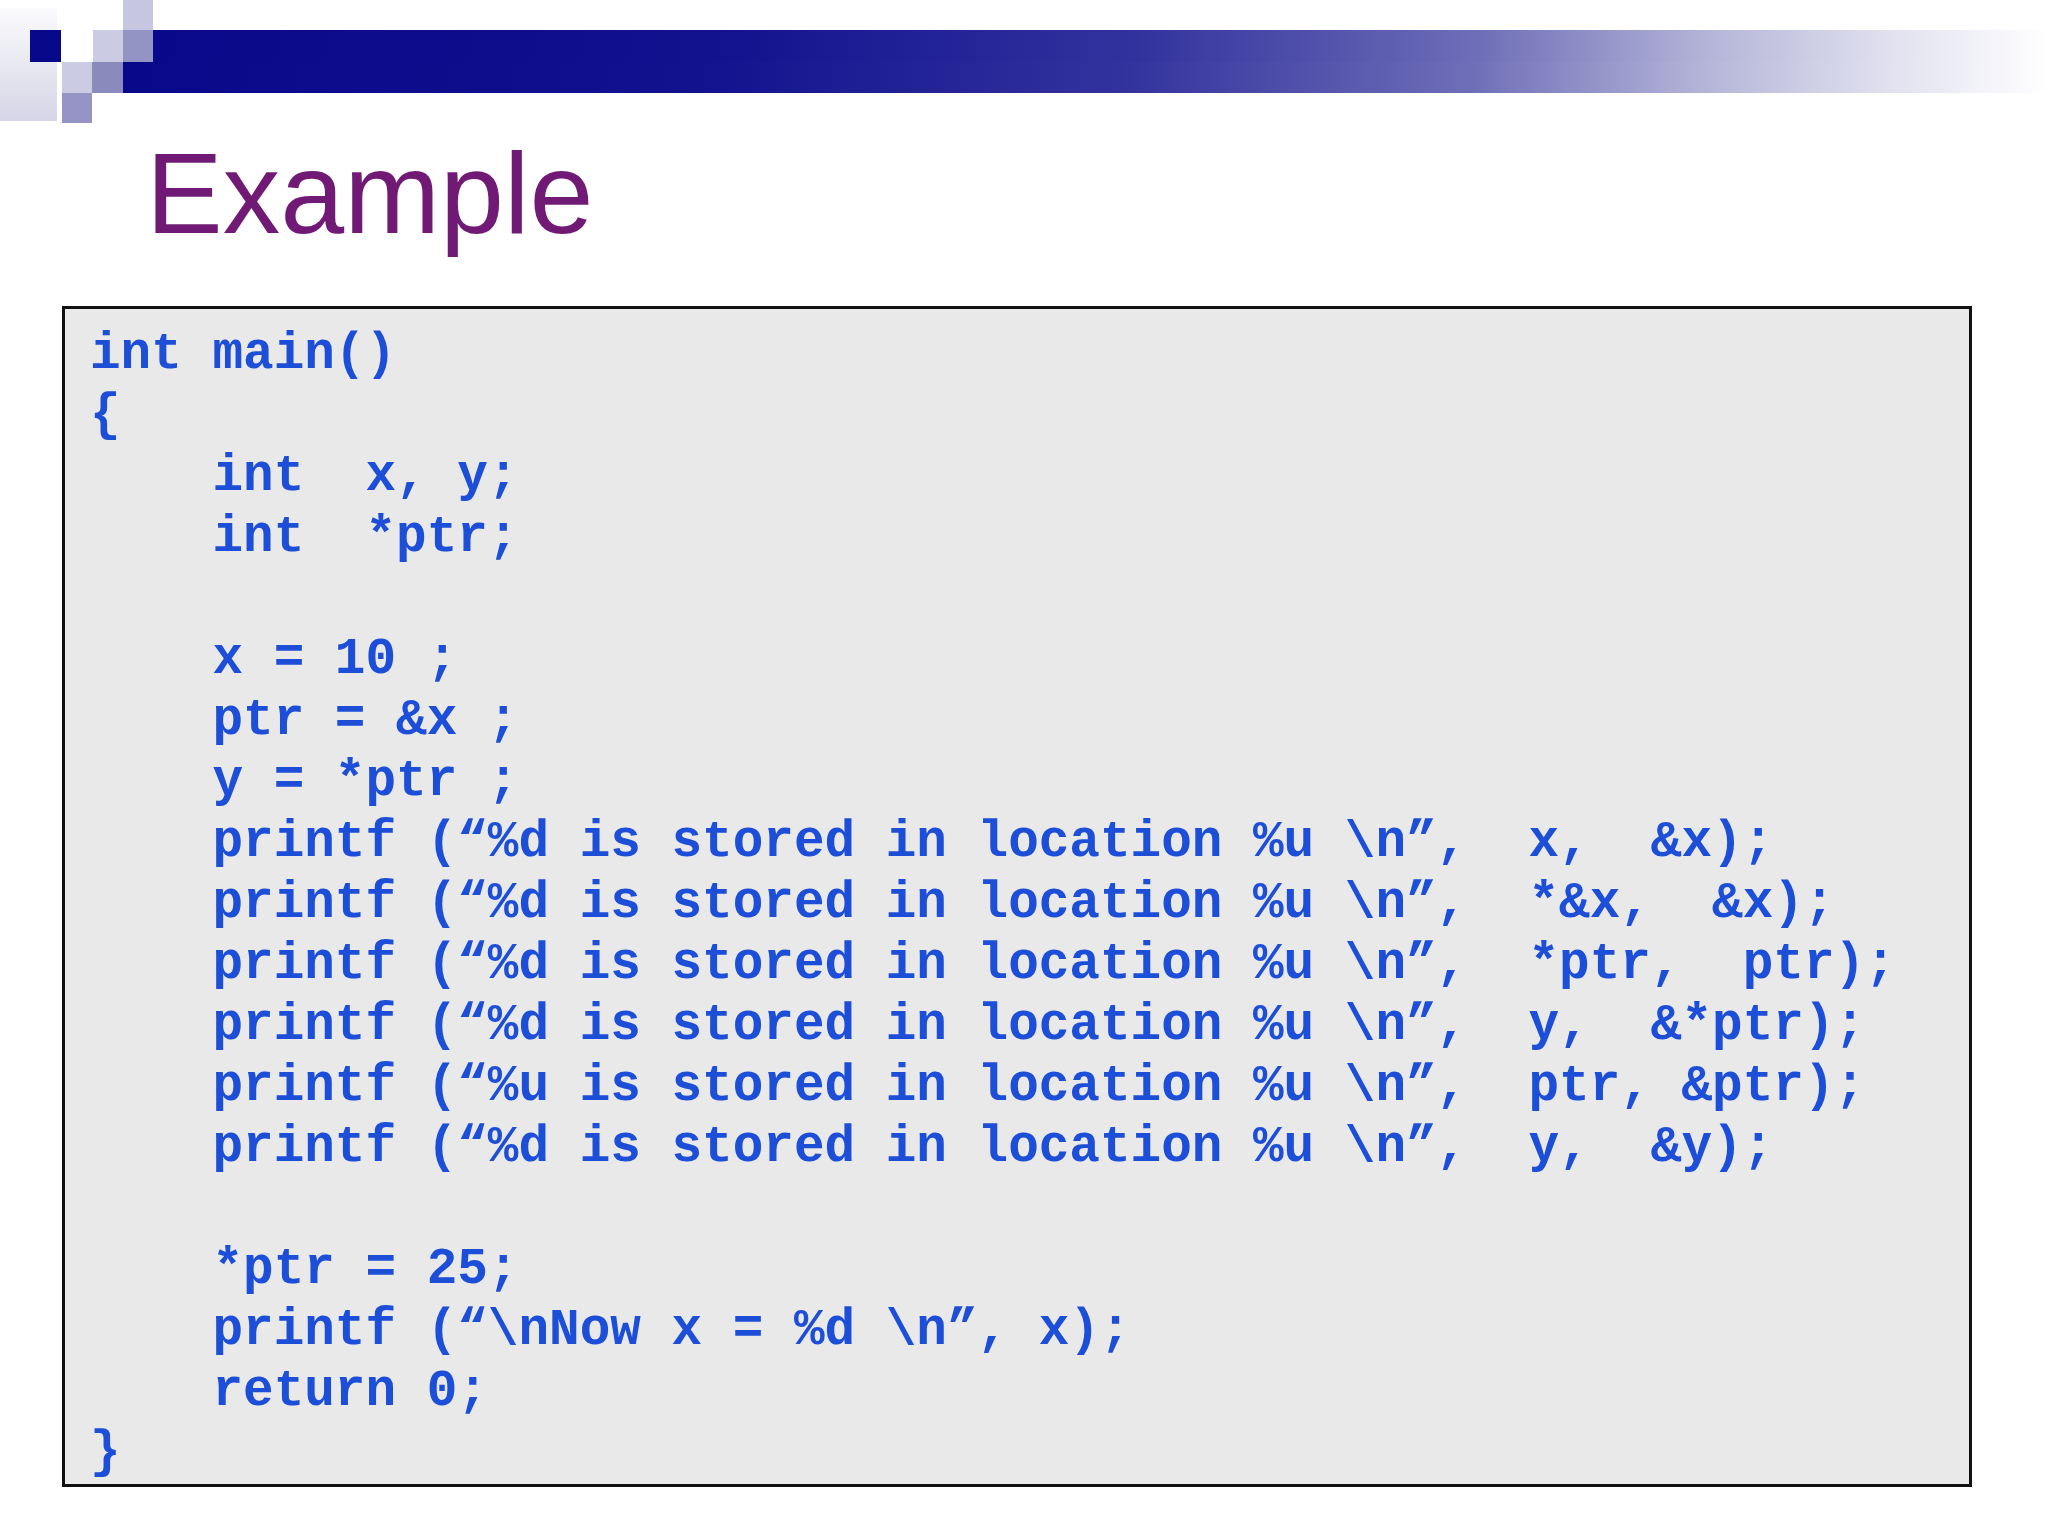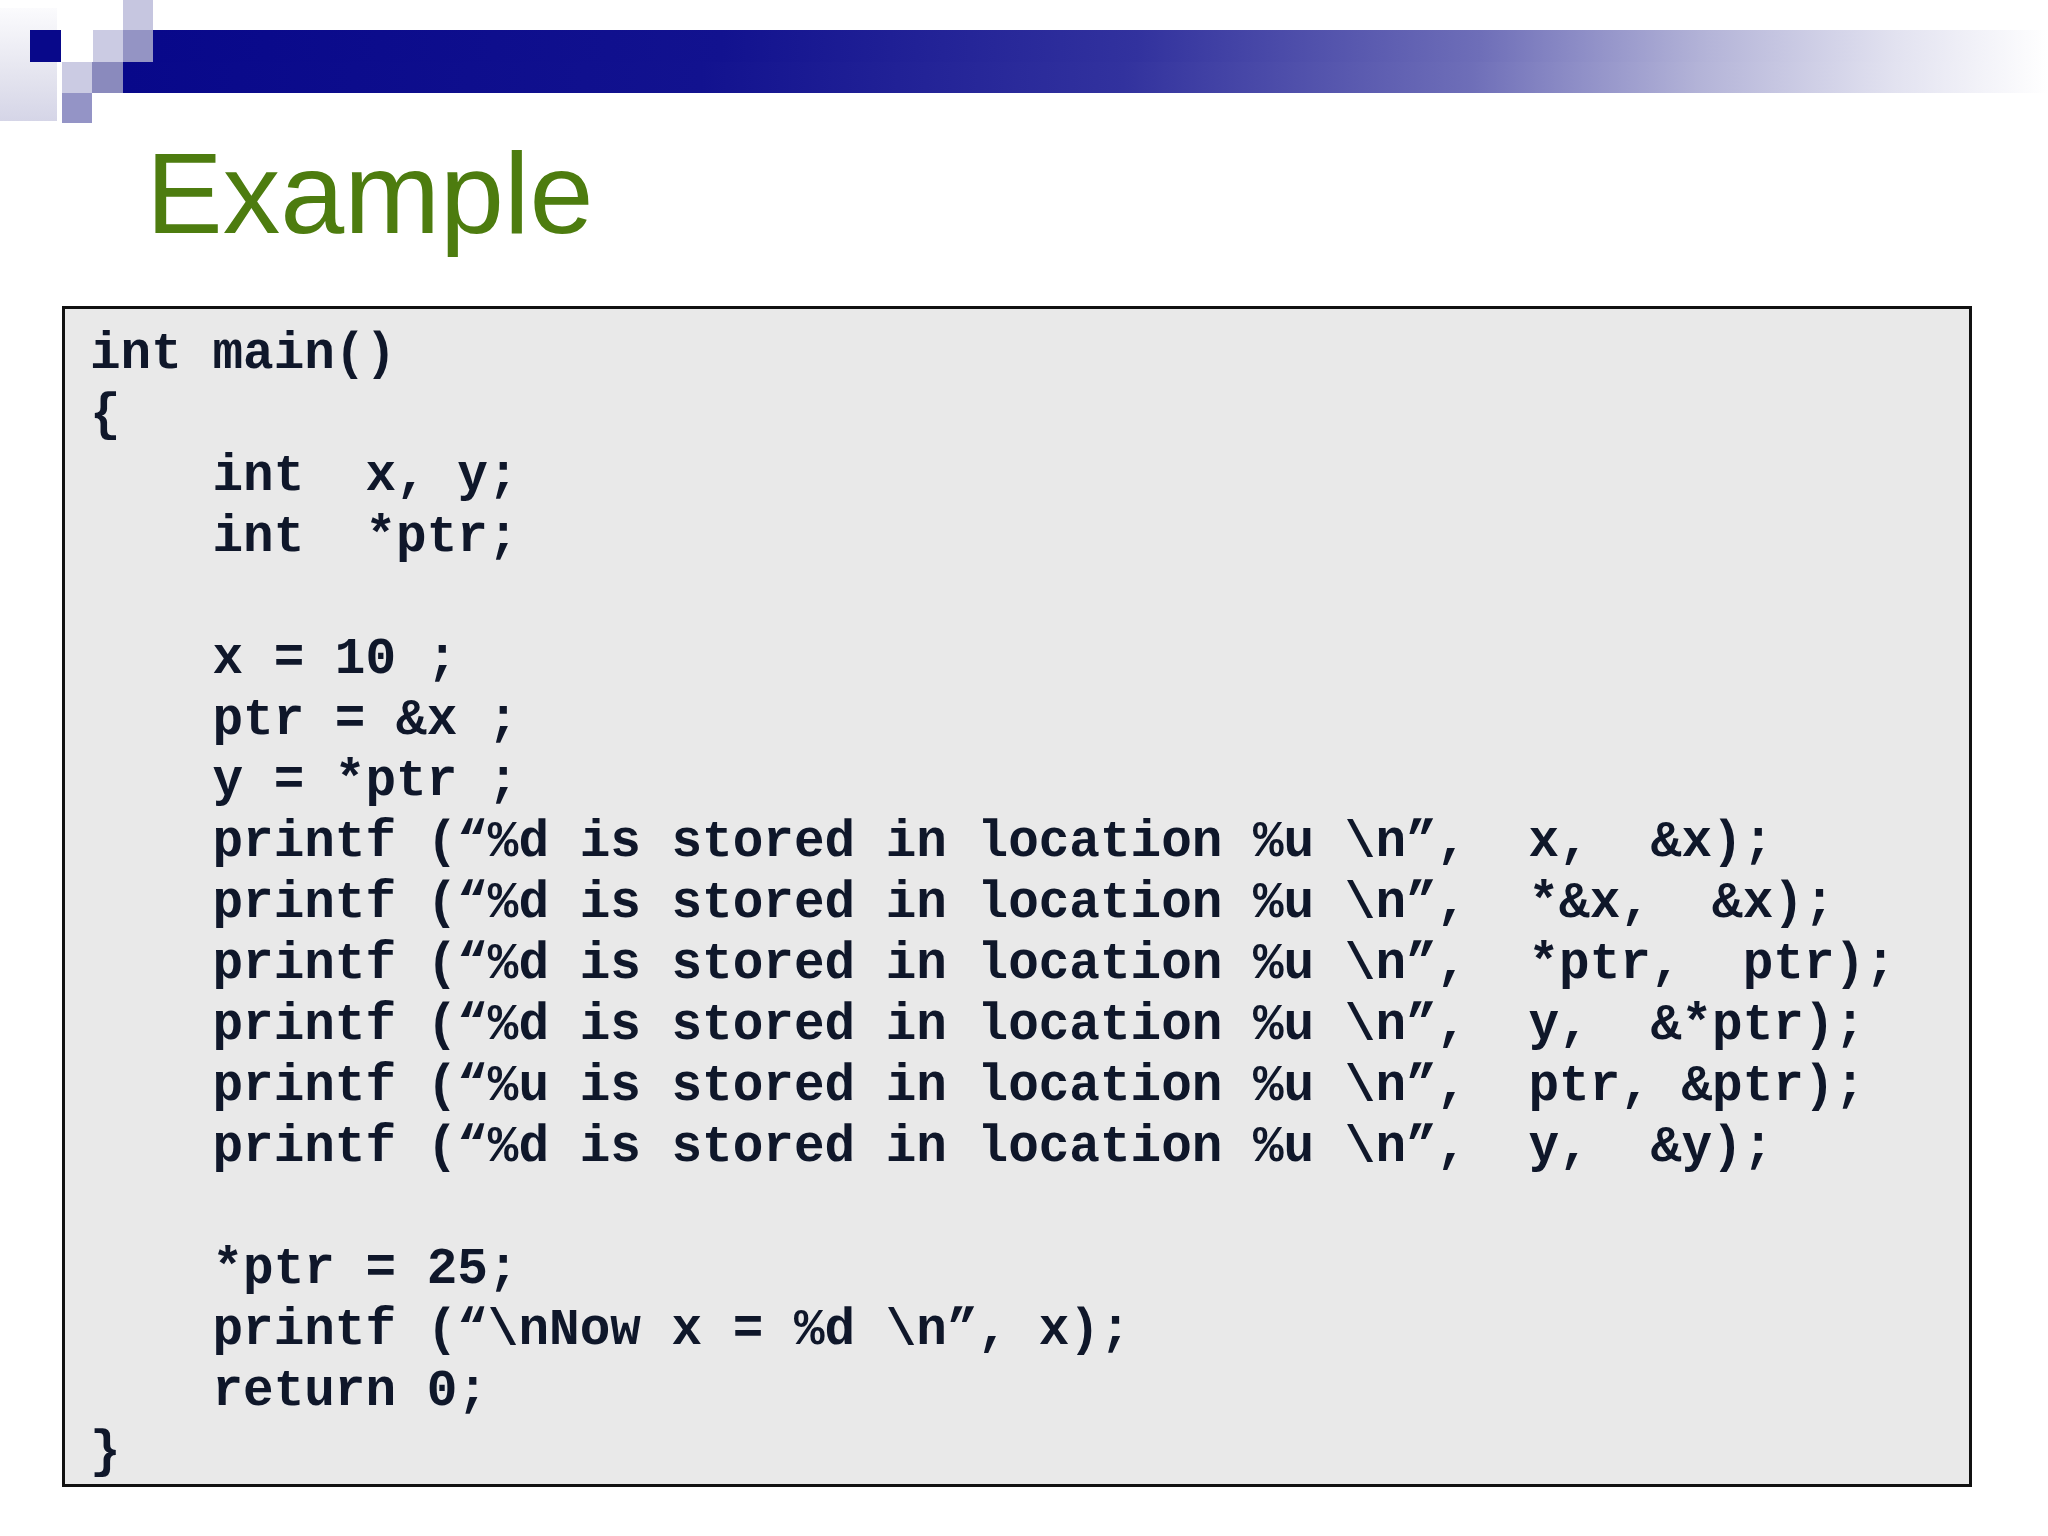--- a/index.html
+++ b/index.html
@@ -52,21 +52,21 @@
   
   .title {
     position: absolute;
     left: 146px;
     top: 124px;
     margin: 0;
     font-family: "Liberation Sans", sans-serif;
     font-size: 115px;
     line-height: 138px;
     font-weight: 400;
-    color: #4d7c0f;
+    color: #701a75;
     letter-spacing: 0;
     white-space: nowrap;
   }
   
   .code-box {
     position: absolute;
     left: 62px;
     top: 306px;
     width: 1910px;
     height: 1181px;
@@ -74,21 +74,21 @@
     border: 3px solid #111111;
     box-sizing: border-box;
   }
   .code {
     margin: 0;
     padding: 15px 0 0 25px;
     font-family: "Liberation Mono", "DejaVu Sans Mono", monospace;
     font-size: 51px;
     line-height: 61px;
     font-weight: 700;
-    color: #0f172a;
+    color: #1d4ed8;
     white-space: pre;
   }
 </style>
 </head>
 <body>
 
 <div class="slide">
 
   <div class="banner">
     <div class="deco-strip"></div>

